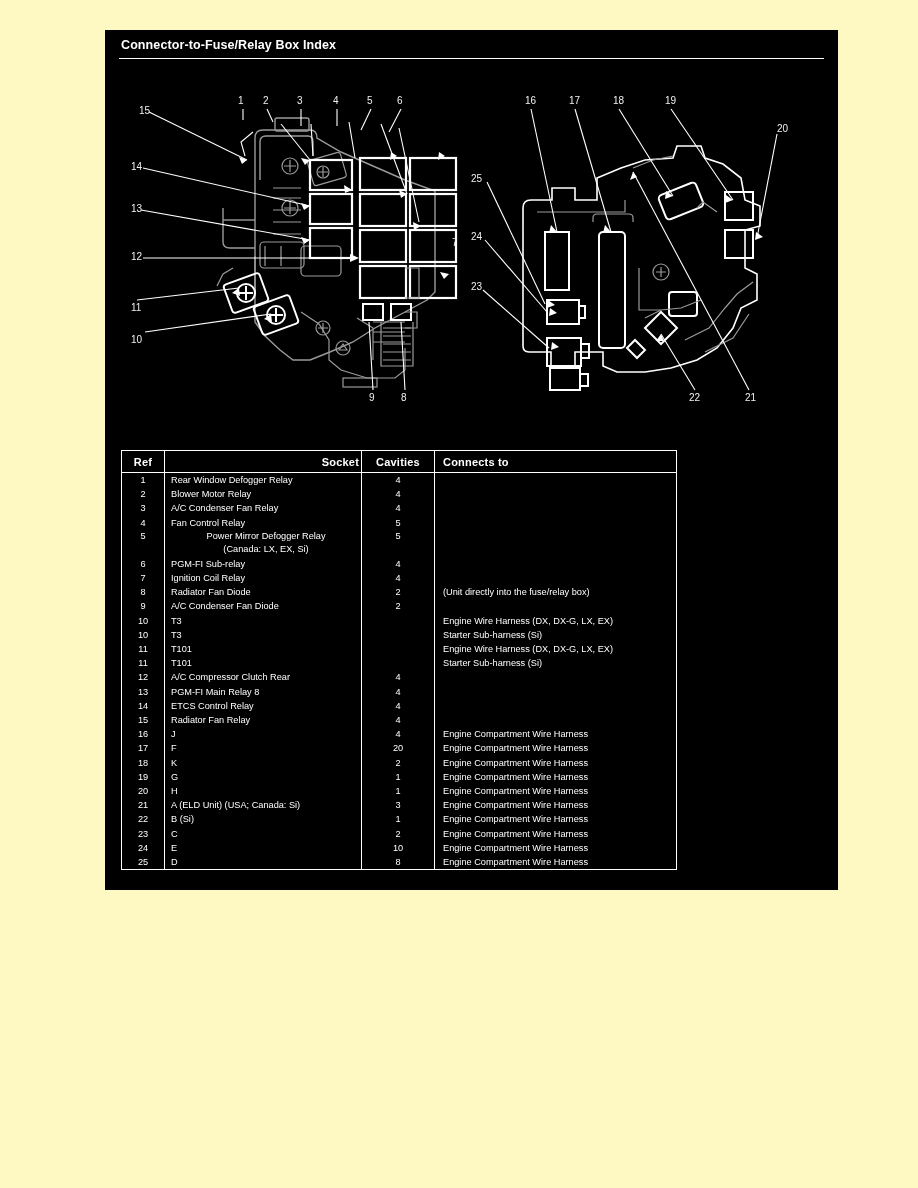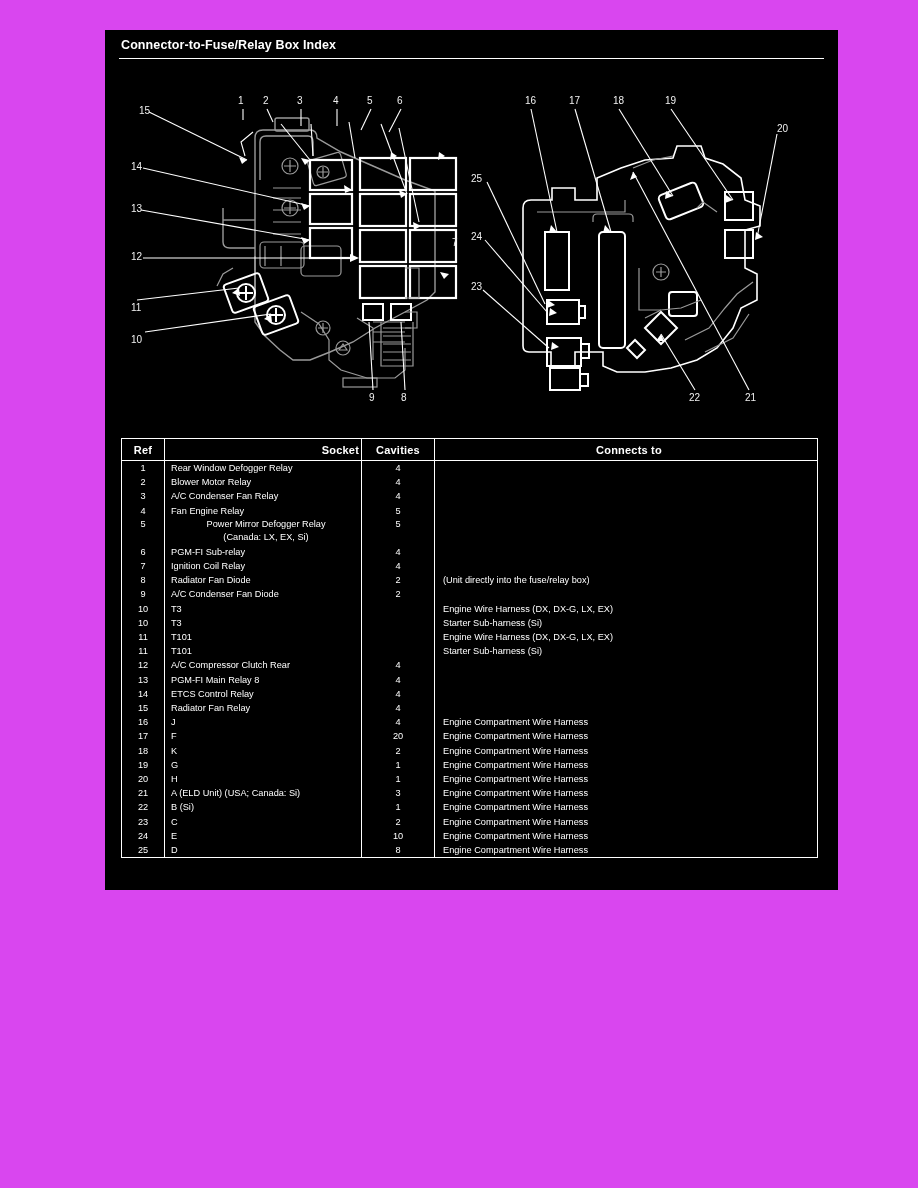--- a/index.html
+++ b/index.html
@@ -13,21 +13,21 @@
   }
   body {
     font-family: "Liberation Sans", sans-serif;
     -webkit-font-smoothing: none;
   }
 
   #page {
     position: relative;
     width: 918px;
     height: 1188px;
-    background: #d946ef;
+    background: #fef9c3;
   }
 
   
   #panel {
     position: absolute;
     left: 105px;
     top: 30px;
     width: 733px;
     height: 860px;
     background: #000000;
@@ -79,22 +79,22 @@
     font-size: 10px;
     color: #f0f0f0;
     white-space: nowrap;
     line-height: 1;
   }
 
   
   #index-table {
     position: absolute;
     left: 16px;
-    top: 408px;
-    width: 697px;
+    top: 420px;
+    width: 556px;
     border-collapse: collapse;
     color: #ffffff;
     font-size: 9px;
     background: #000000;
     border-radius: 15px;
   }
   #index-table th,
   #index-table td {
     border: 1px solid #ffffff;
     padding: 0;
@@ -366,21 +366,21 @@
       <div class="fig-caption" id="caption-front">(View of Front Side)</div>
       <div class="fig-caption" id="caption-rear">(View of Rear Side)</div>
     </div>
 
     <table id="index-table">
       <thead>
         <tr>
           <th class="col-ref">Ref</th>
           <th class="col-socket" style="text-align:right;">Socket</th>
           <th class="col-cavities">Cavities</th>
-          <th class="col-connects" style="text-align:center;">Connects to</th>
+          <th class="col-connects" style="text-align:left;">Connects to</th>
         </tr>
       </thead>
       <tbody id="table-body">
           <tr>
             <td class="col-ref">1</td>
             <td class="col-socket">Rear Window Defogger Relay</td>
             <td class="col-cavities">4</td>
             <td class="col-connects"></td>
           </tr>
           <tr>
@@ -390,21 +390,21 @@
             <td class="col-connects"></td>
           </tr>
           <tr>
             <td class="col-ref">3</td>
             <td class="col-socket">A/C Condenser Fan Relay</td>
             <td class="col-cavities">4</td>
             <td class="col-connects"></td>
           </tr>
           <tr>
             <td class="col-ref">4</td>
-            <td class="col-socket">Fan Engine Relay</td>
+            <td class="col-socket">Fan Control Relay</td>
             <td class="col-cavities">5</td>
             <td class="col-connects"></td>
           </tr>
           <tr>
             <td class="col-ref two-line-pad" style="vertical-align: top; line-height: 13.5px;">5</td>
             <td class="col-socket two-line">
               <span class="socket-sub">Power Mirror Defogger Relay</span>
               <span class="socket-sub">(Canada: LX, EX, Si)</span>
             </td>
             <td class="col-cavities two-line-pad" style="vertical-align: top; line-height: 13.5px;">5</td>

